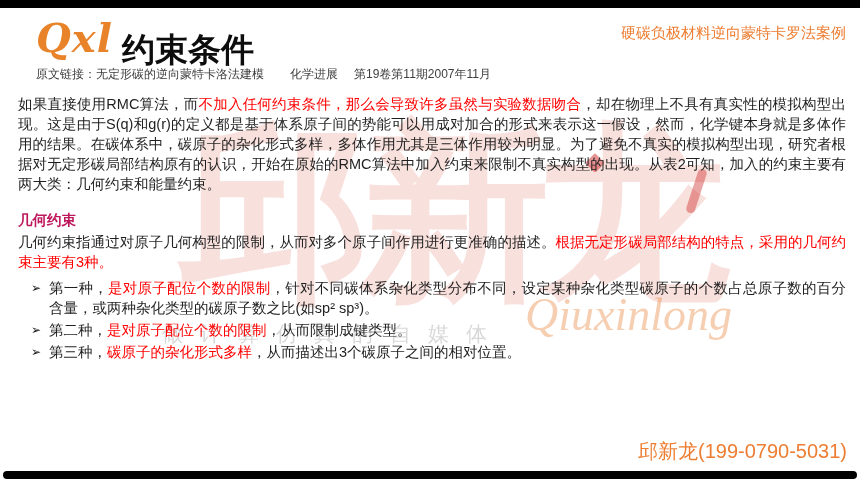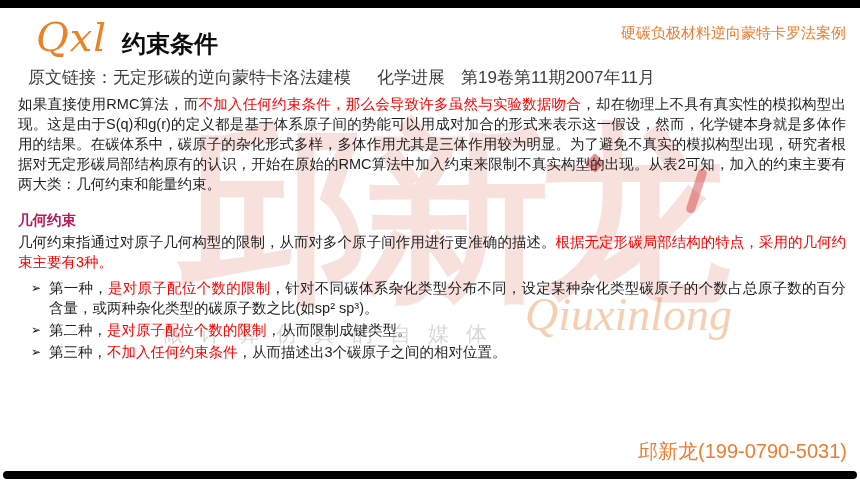--- a/index.html
+++ b/index.html
@@ -6,26 +6,26 @@
   .slide{
     position:relative;width:860px;height:484px;background:#ffffff;overflow:hidden;
     font-family:"Liberation Sans","DejaVu Sans",sans-serif;color:#1f1f1f;
   }
   .top-bar{position:absolute;top:0;left:0;width:100%;height:8px;background:#000;}
   .bottom-bar{position:absolute;bottom:5px;left:3px;right:3px;height:8px;background:#000;border-radius:4px;}
 
   
   .logo{
     position:absolute;left:36px;top:14px;
-    font-family:"DejaVu Serif","Liberation Serif",serif;font-style:italic;font-weight:normal;
+    font-family:"DejaVu Serif","Liberation Serif",serif;font-style:italic;font-weight:bold;
     font-size:40px;color:#e8832a;letter-spacing:1px;
   }
-  .title{position:absolute;left:122px;top:28px;margin:0;font-size:24px;font-weight:bold;color:#0d0d0d;}
+  .title{position:absolute;left:122px;top:28px;margin:0;font-size:33px;font-weight:bold;color:#0d0d0d;}
   .case-label{position:absolute;right:14px;top:24px;font-size:15px;color:#ed7d31;text-align:center;}
-  .source-line{position:absolute;left:28px;top:66px;font-size:17px;color:#3d3d3d;white-space:nowrap;}
+  .source-line{position:absolute;left:36px;top:66px;font-size:12px;color:#3d3d3d;white-space:nowrap;}
   .source-line .gap-lg{margin-left:26px;}
   .source-line .gap-sm{margin-left:16px;}
 
   
   .watermark{position:absolute;inset:0;pointer-events:none;z-index:0;padding-left:44px;}
   .wm-main{
     position:absolute;left:180px;top:118px;
     font-family:"DejaVu Serif","Liberation Serif",serif;font-weight:900;
     font-size:190px;line-height:1;letter-spacing:-10px;
     color:rgba(217,84,65,0.18);white-space:nowrap;
@@ -95,21 +95,21 @@
       <div class="bullet">
         <span class="marker">➢</span>
         <span class="btext"><span>第一种，</span><span class="red">是对原子配位个数的限制</span><span>，针对不同碳体系杂化类型分布不同，设定某种杂化类型碳原子的个数占总原子数的百分含量，或两种杂化类型的碳原子数之比(如sp² sp³)。</span></span>
       </div>
       <div class="bullet">
         <span class="marker">➢</span>
         <span class="btext"><span>第二种，</span><span class="red">是对原子配位个数的限制</span><span>，从而限制成键类型。</span></span>
       </div>
       <div class="bullet">
         <span class="marker">➢</span>
-        <span class="btext"><span>第三种，</span><span class="red">不加入任何约束条件</span><span>，从而描述出3个碳原子之间的相对位置。</span></span>
+        <span class="btext"><span>第三种，</span><span class="red">碳原子的杂化形式多样</span><span>，从而描述出3个碳原子之间的相对位置。</span></span>
       </div>
     </div>
 
   </div>
 
   <div class="contact">邱新龙(199-0790-5031)</div>
 
   <div class="bottom-bar"></div>
 
 </div>

